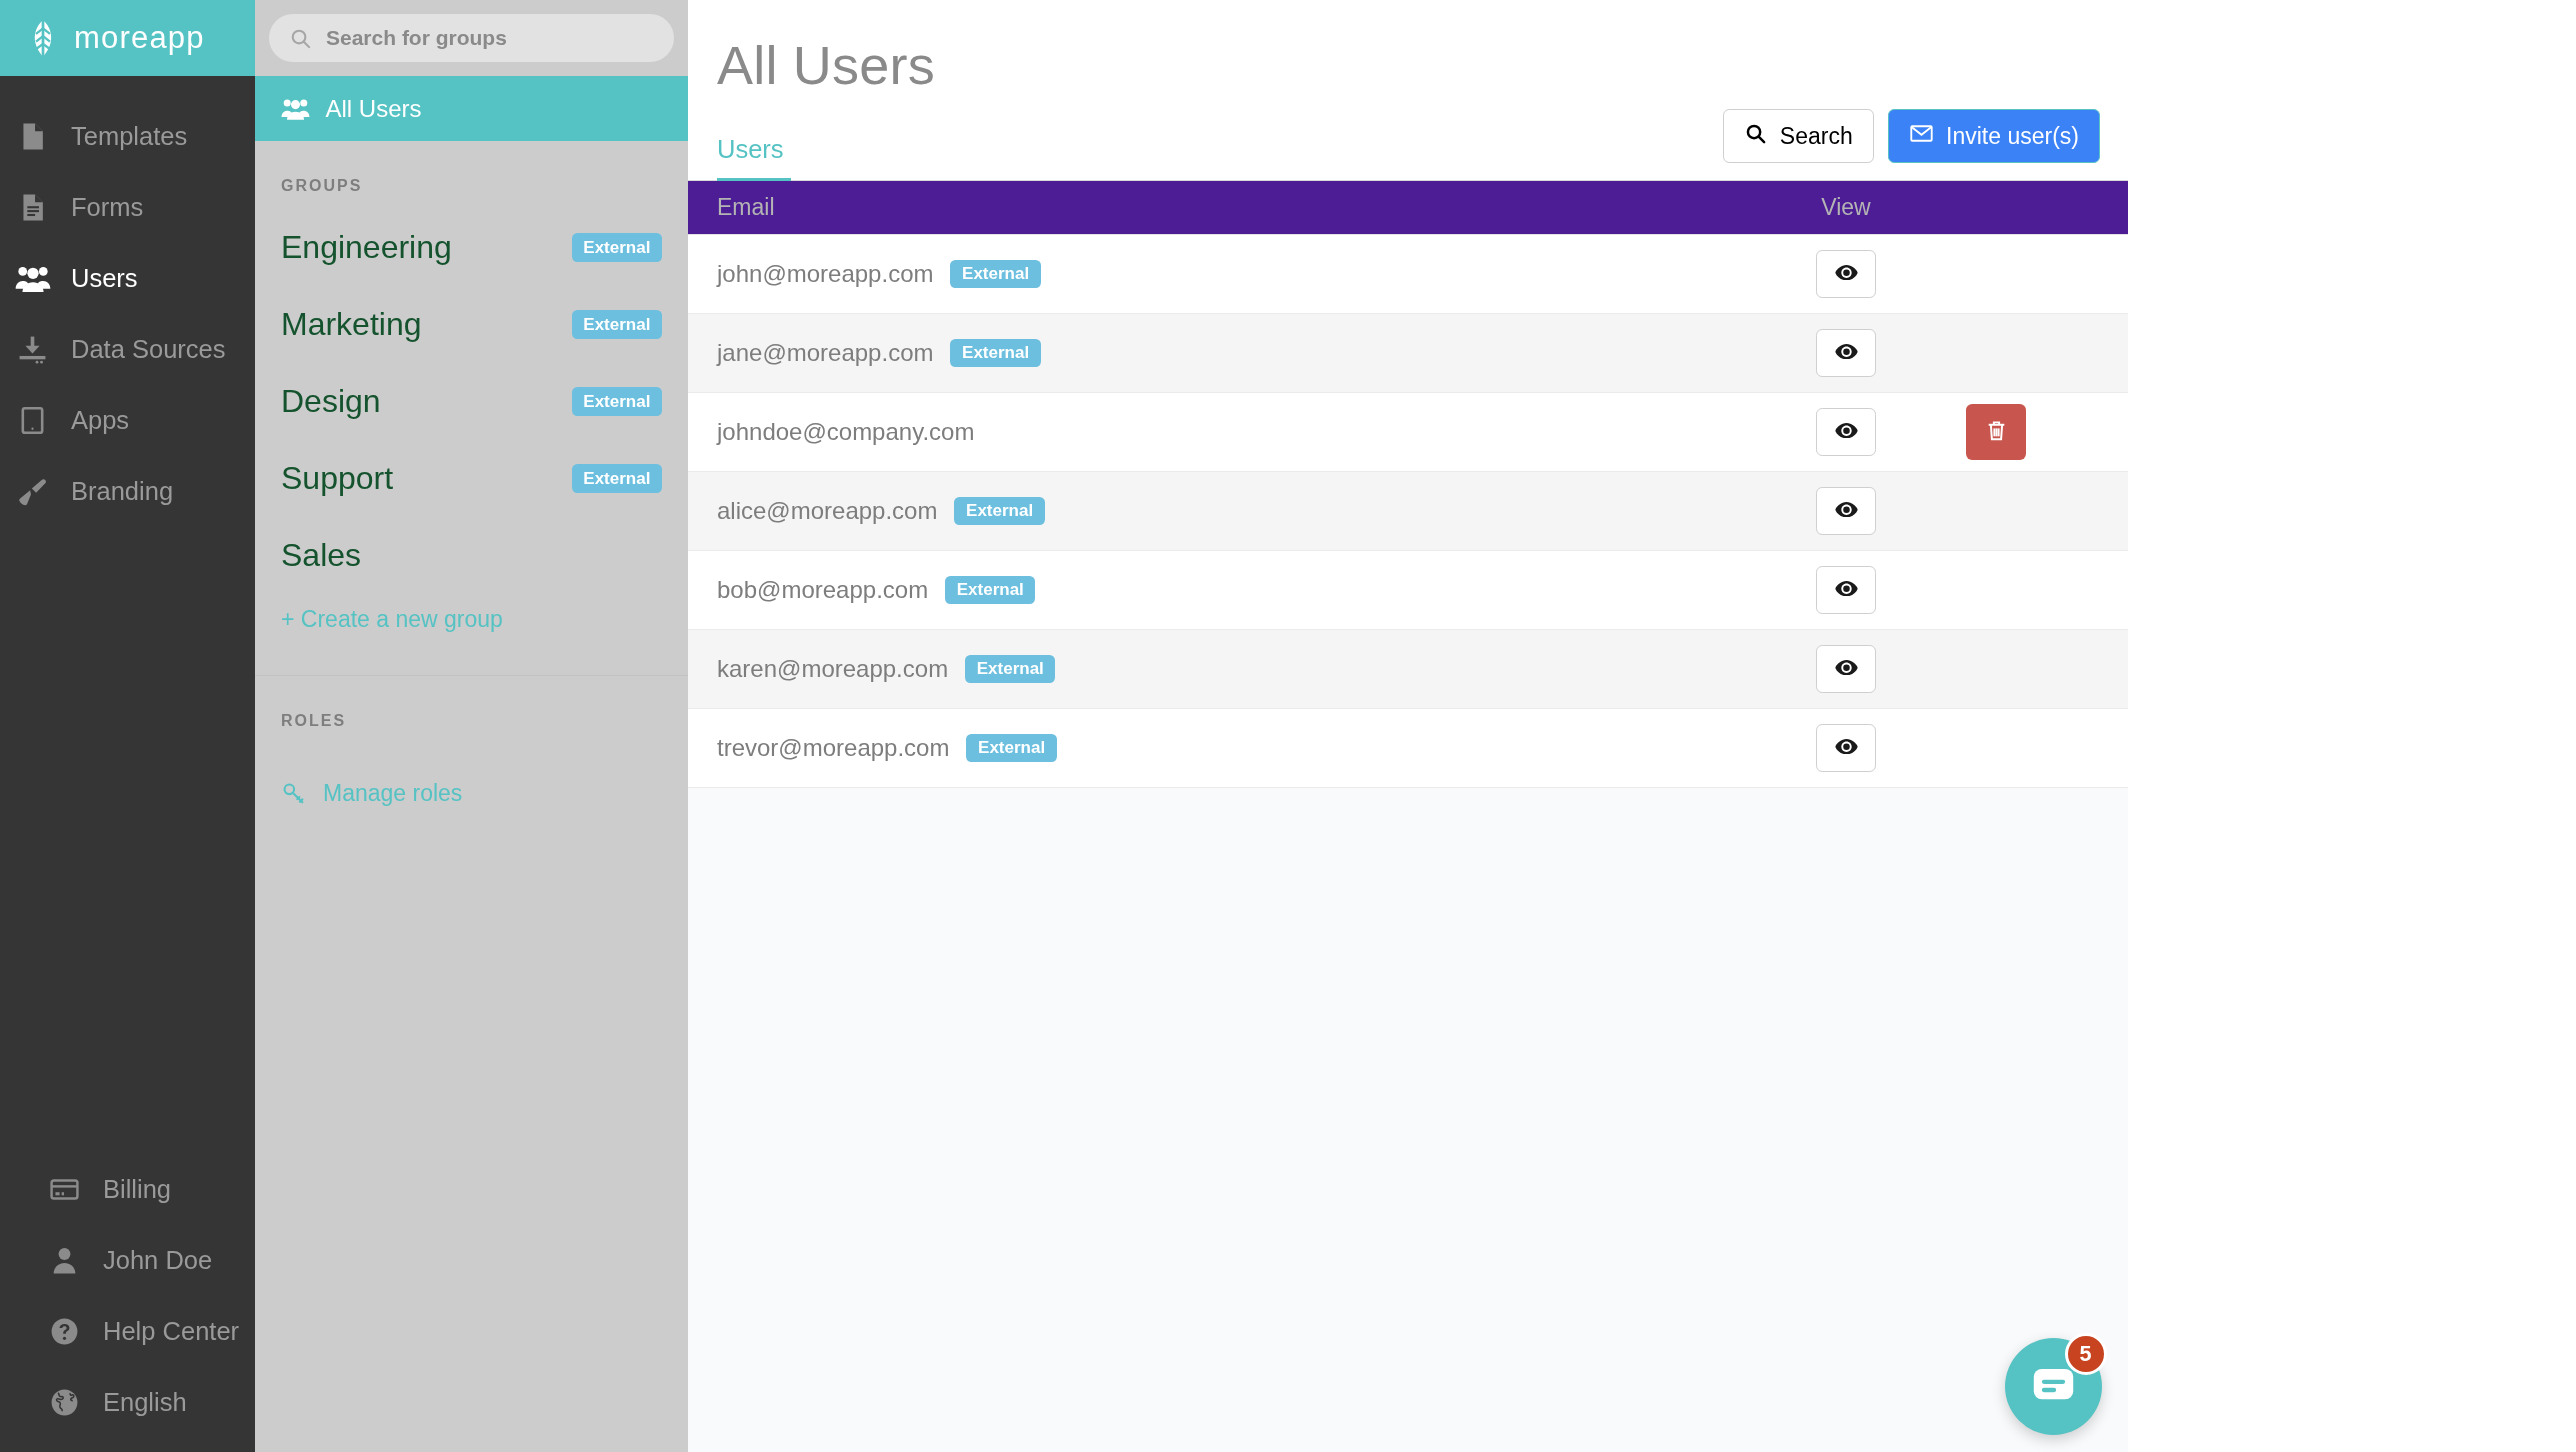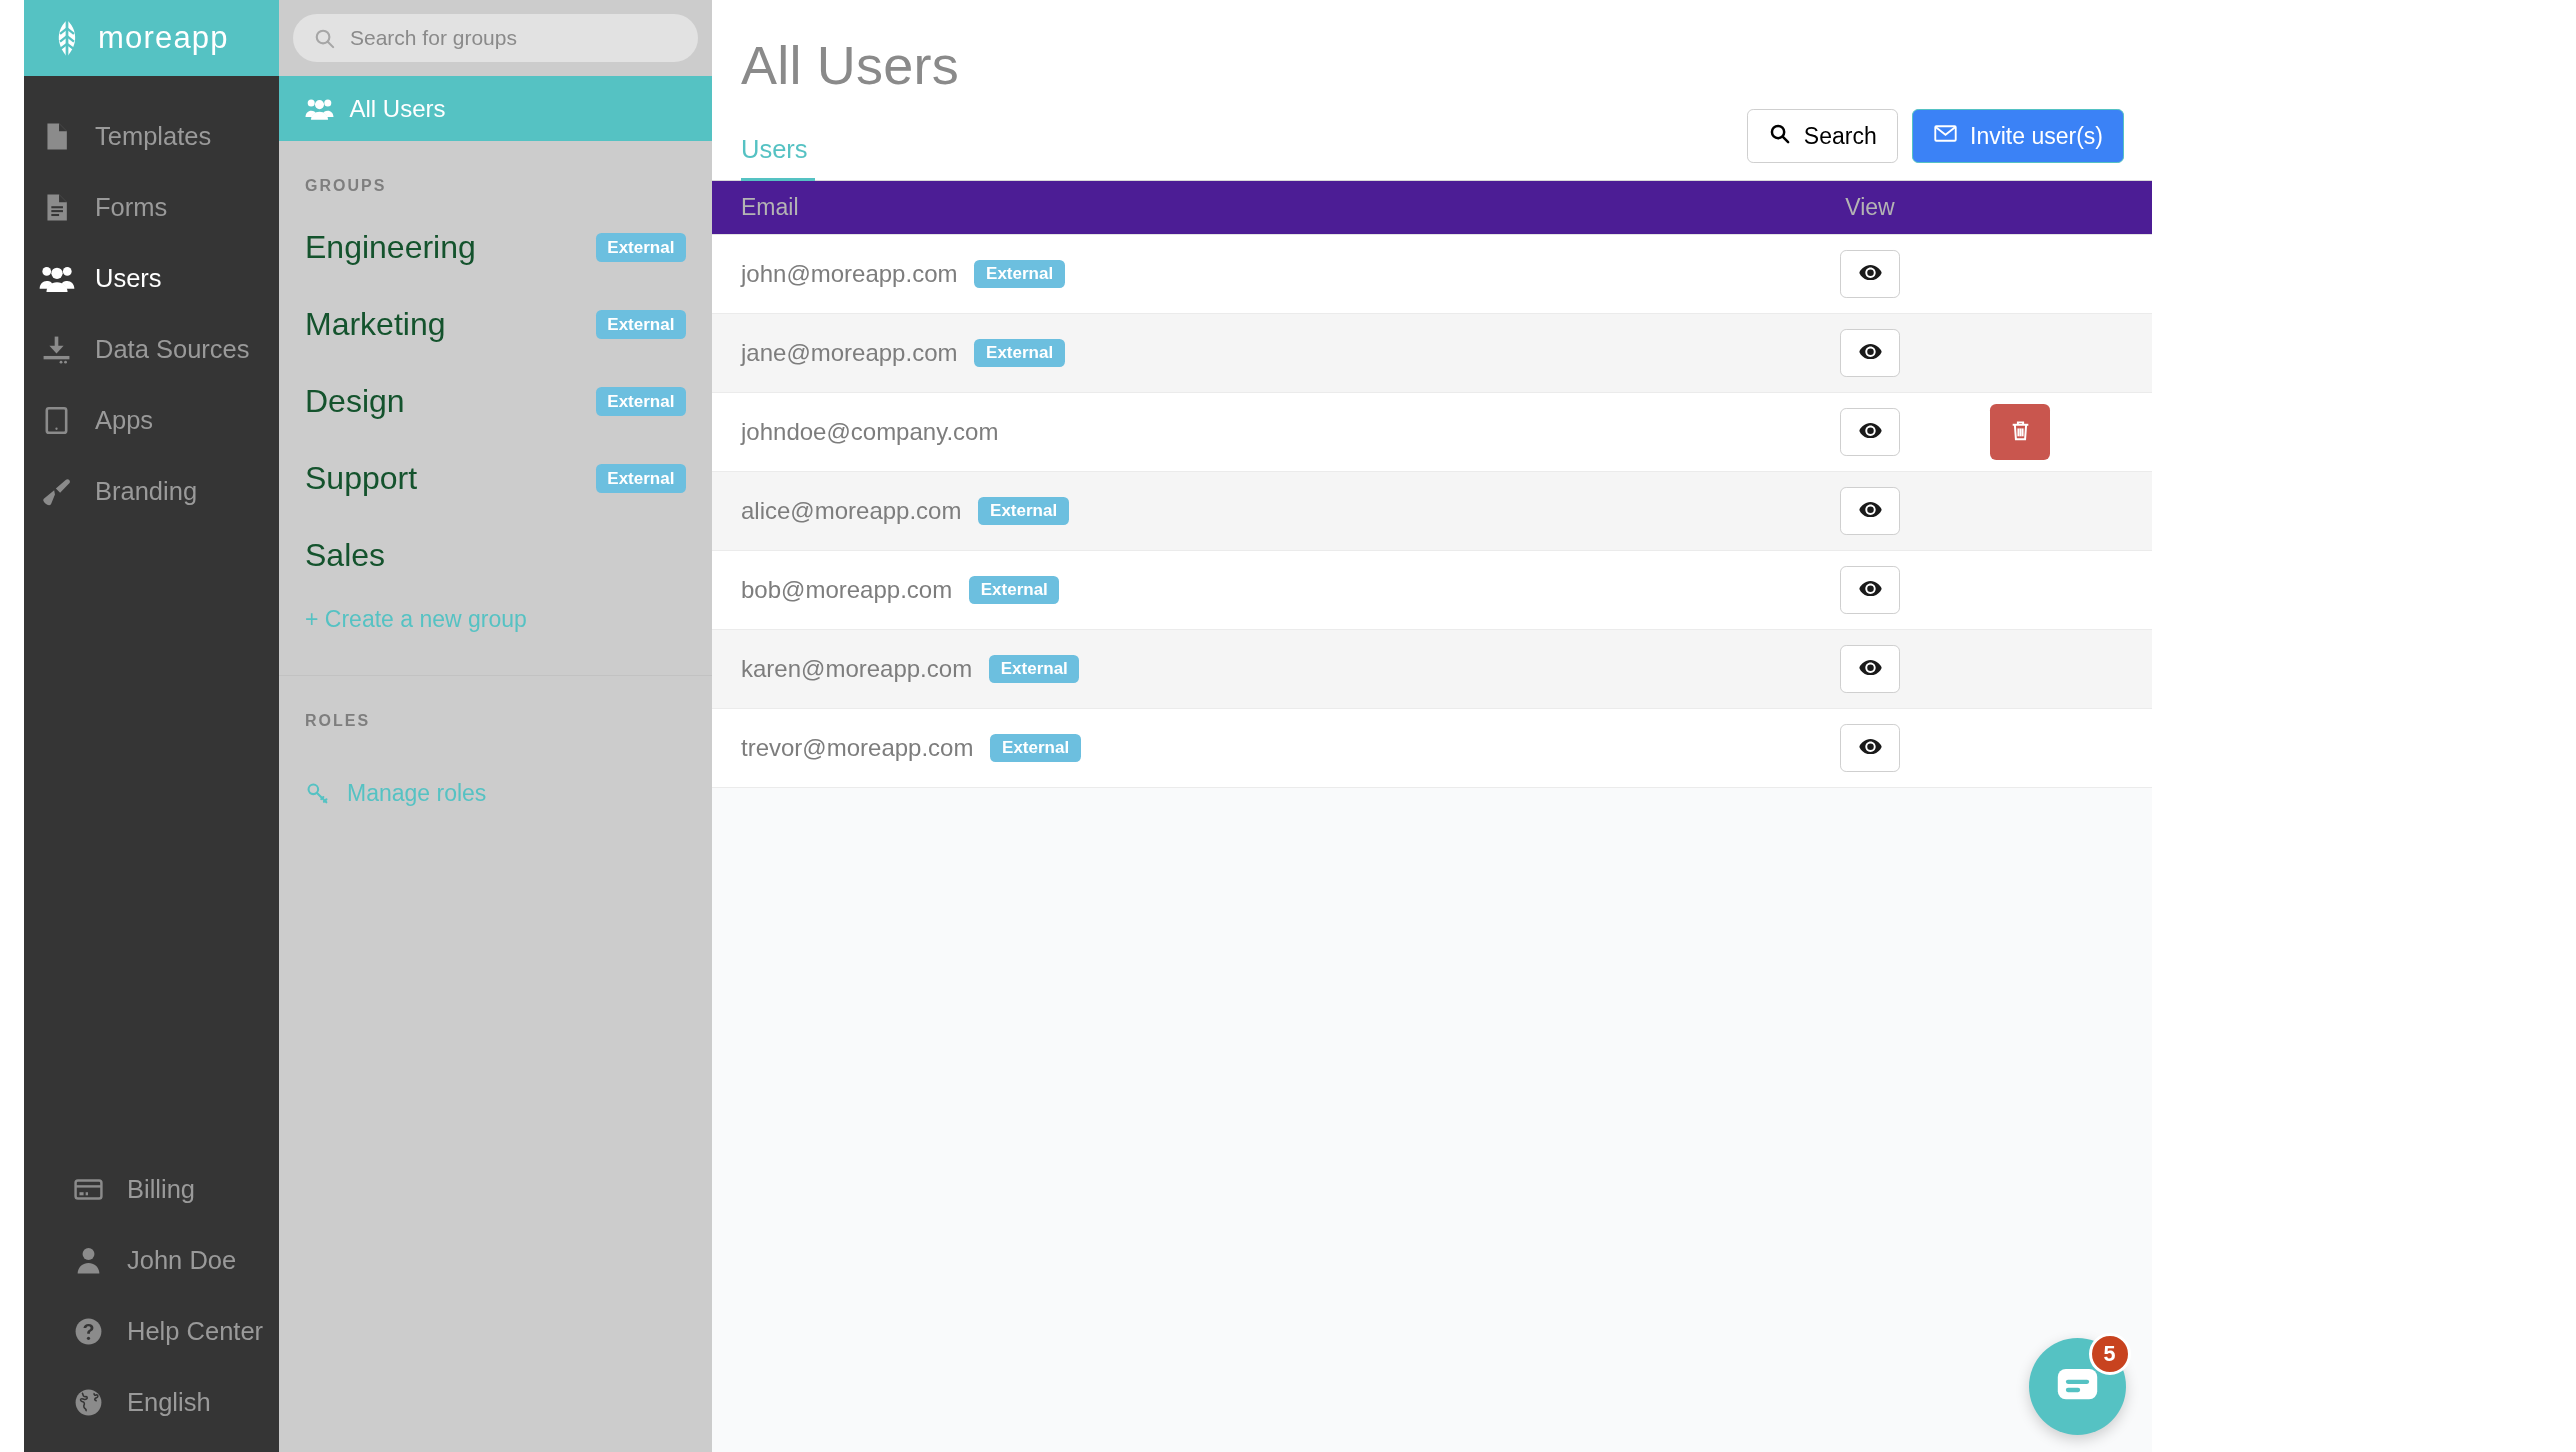--- a/index.html
+++ b/index.html
@@ -10,21 +10,20 @@
     overflow: hidden;
     font-family: "Liberation Sans", sans-serif;
     background: #ffffff;
   }
 
   .app {
     display: flex;
     width: 2128px;
     height: 1453px;
     position: relative;
-    margin-left: 24px;
   }
 
   
   .nav {
     width: 255px;
     flex: 0 0 255px;
     background: #353535;
     display: flex;
     flex-direction: column;
     position: relative;
@@ -104,21 +103,21 @@
     gap: 14px;
     border: none;
   }
   .search-pill .mag { color: #a6a6a6; display:flex; }
   .search-pill input {
     border: none;
     outline: none;
     background: transparent;
     font-family: "Liberation Sans", sans-serif;
     font-size: 21px;
-    font-weight: 400;
+    font-weight: 700;
     color: #6f6f6f;
     width: 100%;
   }
   .search-pill input::placeholder { color: #8a8a8a; }
 
   .all-users-row {
     background: #55c2c3;
     height: 65px;
     display: flex;
     align-items: center;

